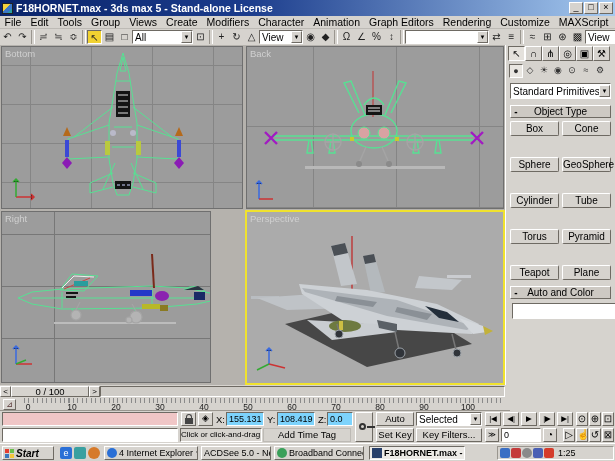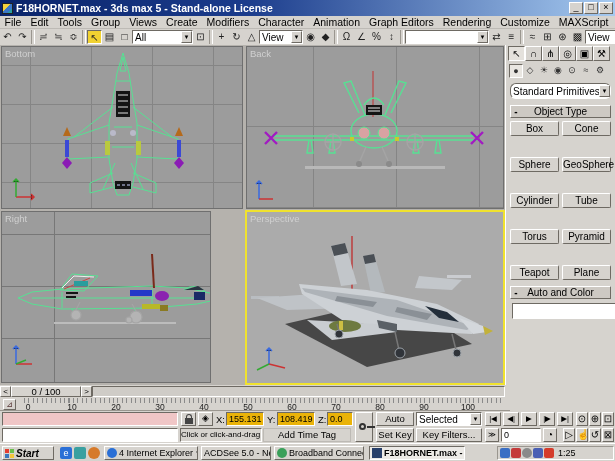--- a/index.html
+++ b/index.html
@@ -42,50 +42,50 @@
   #vp-persp { left:245px; top:165px; width:260px; height:175px; background:#ababab; border:2px solid #f0e22e; }
 
   
   .cmd-panel { position:absolute; left:505px; top:45px; width:110px; height:340px; background:#d6d3ce; border-left:1px solid #fff; padding-top:1px; }
   .tab-row { display:flex; height:16px; padding-left:2px; }
   .ptab { width:17px; height:15px; font-size:10px; line-height:14px; text-align:center; border:1px solid; border-color:#fff #6e6a63 #6e6a63 #fff; background:#d6d3ce; }
   .ptab.active { border-color:#6e6a63 #fff #fff #6e6a63; background:#e4e1dc; }
   .cat-row { display:flex; height:15px; padding-left:3px; margin-top:2px; }
   .cbtn { width:14px; height:14px; font-size:9px; line-height:13px; text-align:center; color:#333; }
   .cbtn.active { background:#e9e6e1; border:1px solid; border-color:#6e6a63 #fff #fff #6e6a63; }
-  .cp-dd { margin:4px 4px 0 4px;border-radius:6px; }
+  .cp-dd { margin:4px 4px 0 4px; }
   .rollout { margin:6px 4px 0 4px; height:13px; background:#cdc9c3; border:1px solid; border-color:#fff #6e6a63 #6e6a63 #fff; display:flex; align-items:center; font-size:10px; }
   .rollout .minus { width:10px; text-align:center; font-weight:bold; }
   .rollout .r-title { flex:1; text-align:center; padding-right:10px; }
   .autogrid-row { display:flex; justify-content:center; align-items:center; height:14px; margin-top:3px; color:#7d7a74; font-size:10px; }
   .checkbox { width:9px; height:9px; background:#fff; border:1px solid; border-color:#6e6a63 #fff #fff #6e6a63; margin-left:4px; }
   .obj-grid { display:grid; grid-template-columns:49px 49px; gap:21px 3px; justify-content:center; margin-top:3px; }
   .obj-btn { height:15px; background:#d6d3ce; border:1px solid; border-color:#fff #6e6a63 #6e6a63 #fff; font-size:10px; line-height:13px; text-align:center; border-radius:2px; }
   .name-row { display:flex; margin:4px 6px 0 6px; height:16px; }
   .name-input { flex:1; background:#fff; border:1px solid; border-color:#6e6a63 #fff #fff #6e6a63; font-size:10px; padding:0 2px; }
 
   
   .timeslider { position:absolute; left:0; top:385px; width:505px; height:13px; background:#d6d3ce; display:flex; align-items:center; }
   .ts-btn { width:11px; height:11px; border:1px solid; border-color:#fff #6e6a63 #6e6a63 #fff; font-size:8px; line-height:9px; text-align:center; }
-  .ts-thumb { width:70px; height:11px; background:#d6d3ce; border:1px solid; border-color:#fff #6e6a63 #6e6a63 #fff; font-size:9.5px; text-align:center; line-height:10px; }
+  .ts-thumb { width:78px; height:11px; background:#d6d3ce; border:1px solid; border-color:#fff #6e6a63 #6e6a63 #fff; font-size:9.5px; text-align:center; line-height:10px; }
   .ts-track { flex:1; height:11px; border:1px solid; border-color:#6e6a63 #fff #fff #6e6a63; background:#cfccc7; }
   .trackbar { position:absolute; left:0; top:398px; width:510px; height:13px; background:#d6d3ce; border-bottom:1px solid #9a968f; }
   .tb-ticks { position:absolute; left:24px; top:0; width:480px; height:5px;
     background:repeating-linear-gradient(90deg,#8a8a8a 0 1px,transparent 1px 4.45px); }
   .tb-label { position:absolute; top:4px; transform:translateX(-50%); font-size:8.5px; color:#222; }
   .tb-mini { position:absolute; left:3px; top:1px; width:13px; height:11px; border:1px solid; border-color:#fff #6e6a63 #6e6a63 #fff; font-size:8px; text-align:center; line-height:10px; color:#533; }
 
   
   .status1 { position:absolute; left:0; top:411px; width:615px; height:16px; }
   .status2 { position:absolute; left:0; top:427px; width:615px; height:16px; }
   .listener-pink { position:absolute; left:2px; top:1px; width:176px; height:14px; background:#f0c6c6; border:1px solid; border-color:#6e6a63 #fff #fff #6e6a63; }
   .listener-white { position:absolute; left:2px; top:1px; width:176px; height:14px; background:#fff; border:1px solid; border-color:#6e6a63 #fff #fff #6e6a63; }
   .sb-btn { position:absolute; height:14px; top:1px; background:#d6d3ce; border:1px solid; border-color:#fff #6e6a63 #6e6a63 #fff; font-size:9px; text-align:center; }
   .sb-label { position:absolute; top:3px; font-size:9.5px; }
-  .sb-field { position:absolute; top:1px; height:14px; background:#eab308; border:1px solid; border-color:#6e6a63 #fff #fff #6e6a63; font-size:9px; line-height:12px; padding-left:2px; }
+  .sb-field { position:absolute; top:1px; height:14px; background:#7dd3fc; border:1px solid; border-color:#6e6a63 #fff #fff #6e6a63; font-size:9px; line-height:12px; padding-left:2px; }
   .prompt-field { position:absolute; left:180px; top:1px; width:82px; height:14px; border:1px solid; border-color:#6e6a63 #fff #fff #6e6a63; font-size:8px; line-height:12px; white-space:nowrap; overflow:hidden; background:#d6d3ce; }
   .key-big { position:absolute; left:355px; top:412px; width:18px; height:30px; background:#d6d3ce; border:1px solid; border-color:#fff #6e6a63 #6e6a63 #fff; z-index:5; }
   .key-glyph { position:absolute; left:3px; top:10px; width:7px; height:7px; border:2px solid #333; border-radius:50%; }
   .key-glyph::after { content:""; position:absolute; left:6px; top:1px; width:8px; height:2px; background:#333; }
   .lock-glyph { position:absolute; left:3px; top:5px; width:8px; height:6px; background:#444; }
   .lock-glyph::before { content:""; position:absolute; left:1px; top:-4px; width:4px; height:4px; border:1.5px solid #444; border-bottom:none; border-radius:3px 3px 0 0; }
   .nav-btn { position:absolute; top:1px; height:14px; background:#d6d3ce; border:1px solid; border-color:#fff #6e6a63 #6e6a63 #fff; font-size:7.5px; line-height:12px; text-align:center; }
   .nav-ico { font-size:10px; }
 
   

